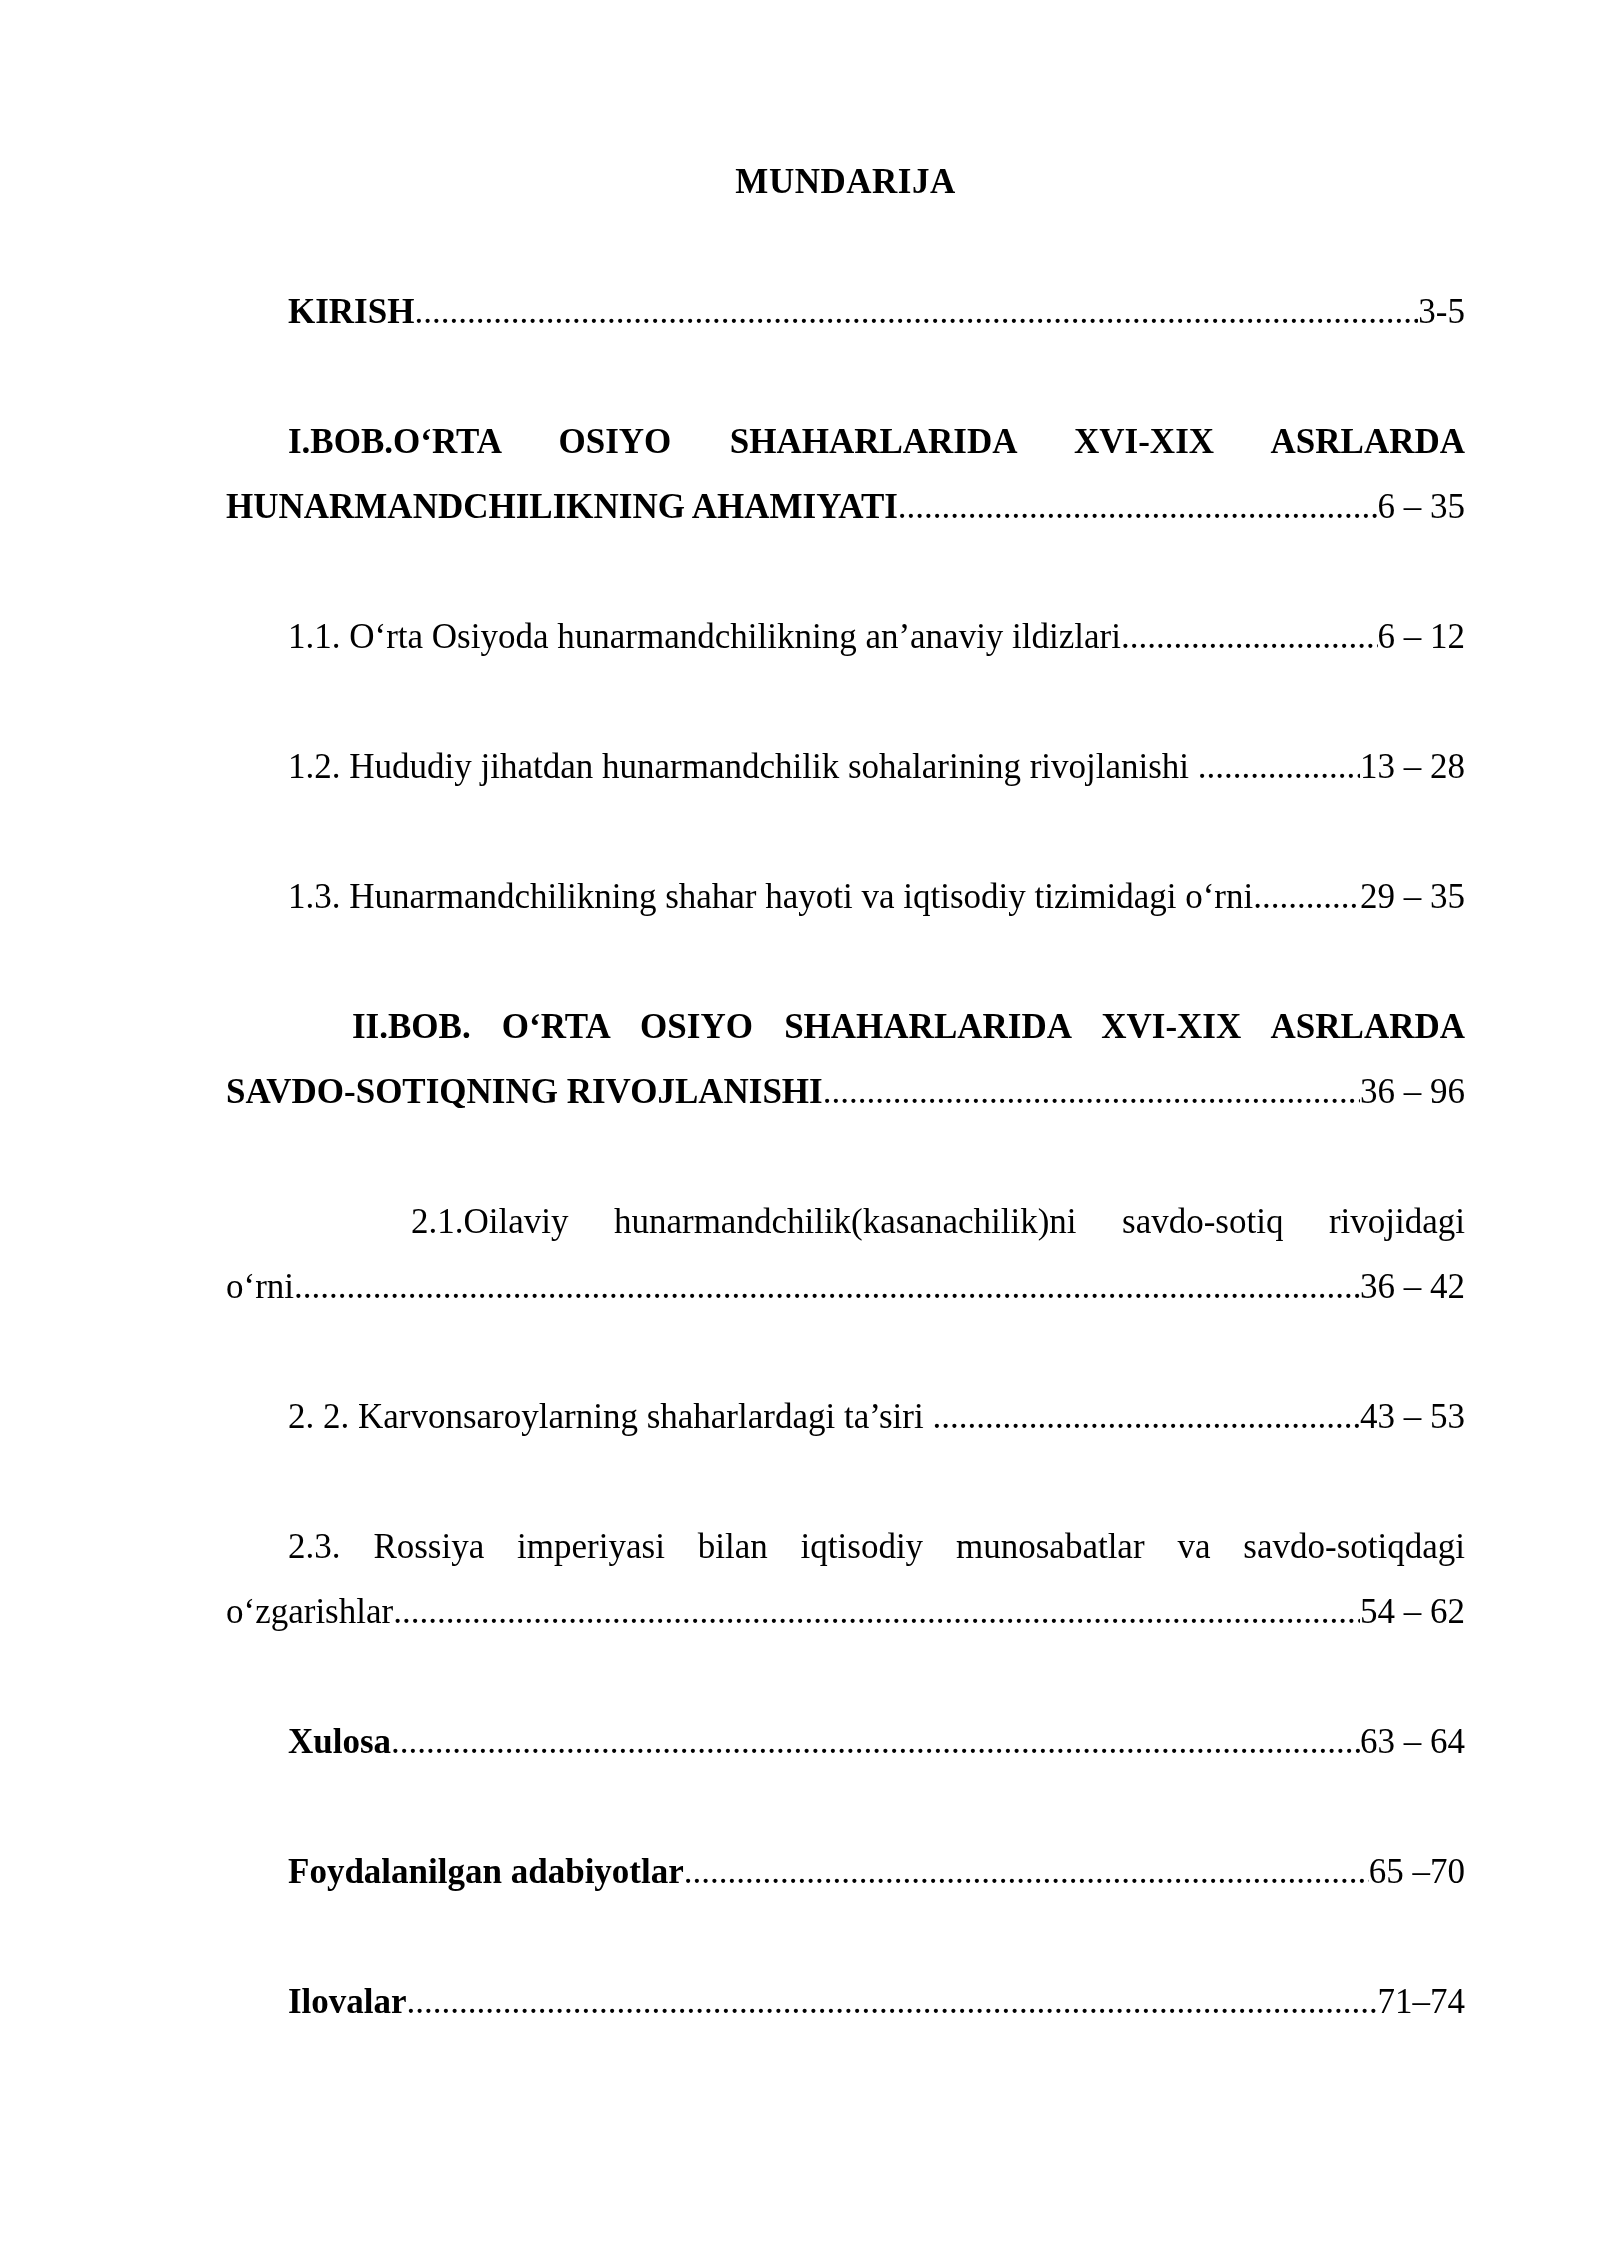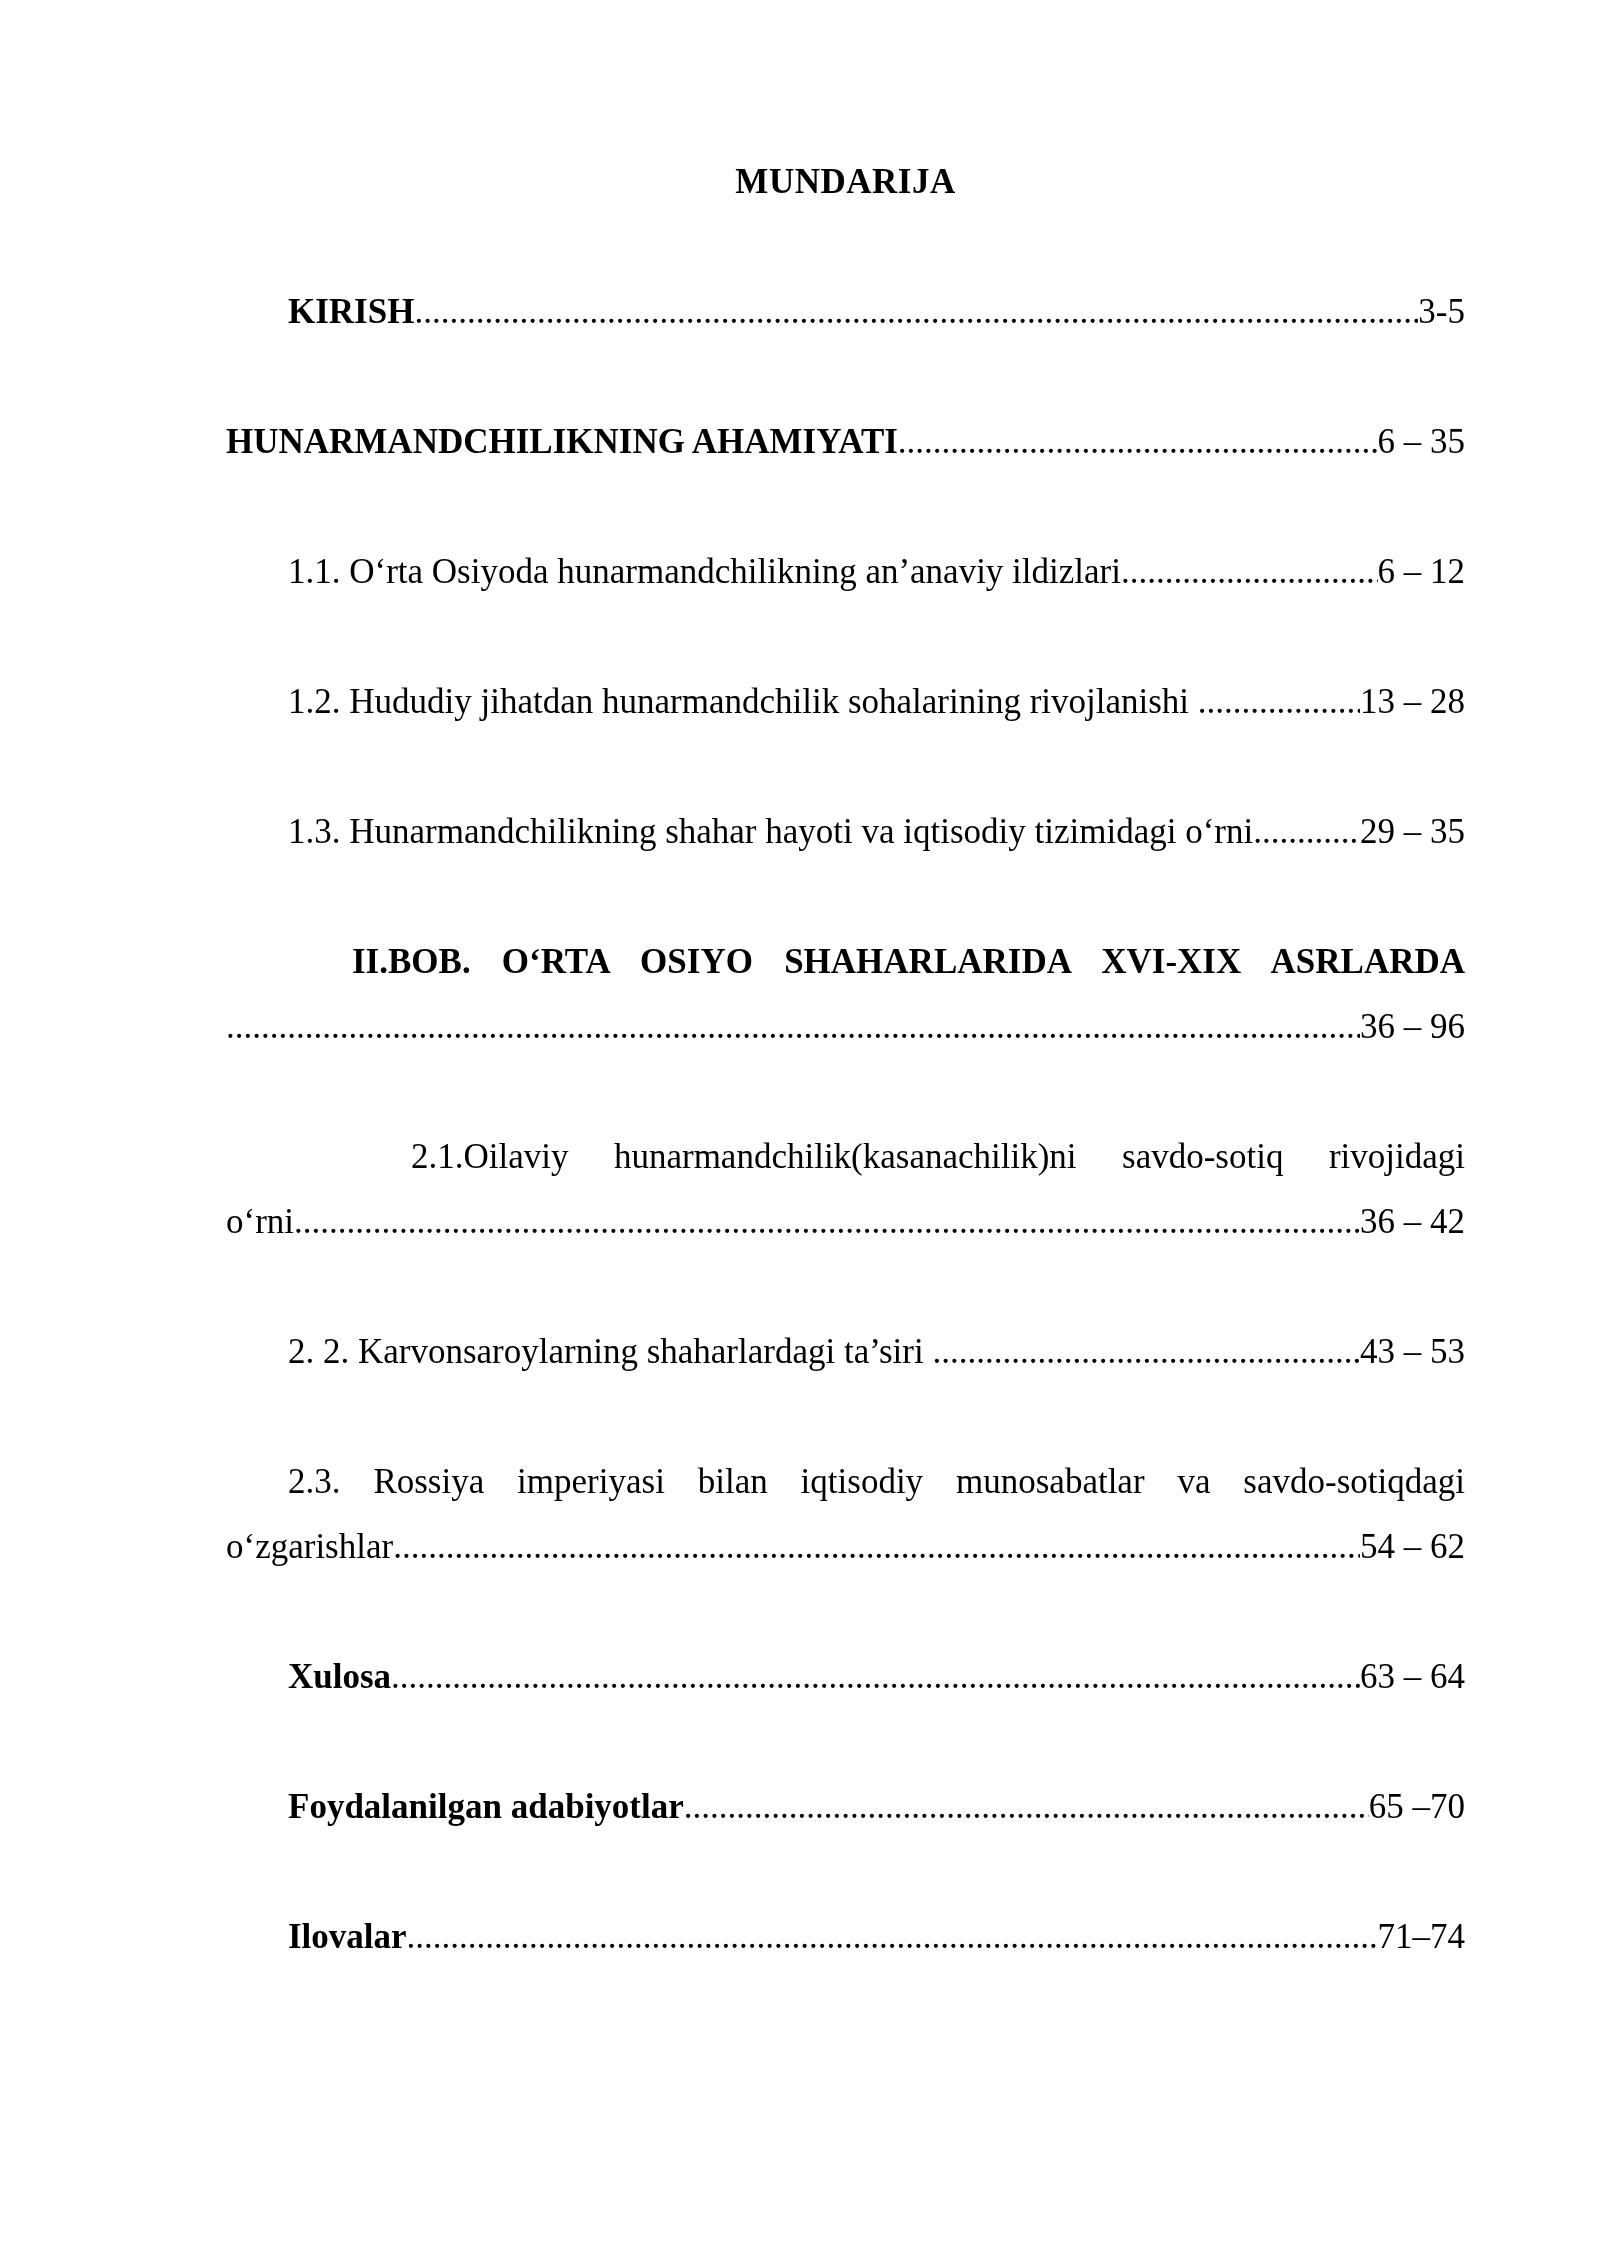--- a/index.html
+++ b/index.html
@@ -50,20 +50,21 @@
 
   <div class="title">MUNDARIJA</div>
 
   <div class="entry row ind1">
     <span class="label b">KIRISH</span>
     <span class="leader">..........................................................................................................................................................................</span>
     <span class="pages">3-5</span>
   </div>
 
   <div class="entry">
+    <div class="jline b ind1">I.BOB.O‘RTA OSIYO SHAHARLARIDA XVI-XIX ASRLARDA</div>
     <div class="row">
       <span class="label b">HUNARMANDCHILIKNING AHAMIYATI</span>
       <span class="leader">..........................................................................................................................................................................</span>
       <span class="pages">6 – 35</span>
     </div>
   </div>
 
   <div class="entry row ind1">
     <span class="label">1.1. O‘rta Osiyoda hunarmandchilikning an’anaviy ildizlari</span>
     <span class="leader">..........................................................................................................................................................................</span>
@@ -78,20 +79,21 @@
 
   <div class="entry row ind1">
     <span class="label">1.3. Hunarmandchilikning shahar hayoti va iqtisodiy tizimidagi o‘rni</span>
     <span class="leader">..........................................................................................................................................................................</span>
     <span class="pages">29 – 35</span>
   </div>
 
   <div class="entry">
     <div class="jline b ind2">II.BOB. O‘RTA OSIYO SHAHARLARIDA XVI-XIX ASRLARDA</div>
     <div class="row">
+      <span class="label b">SAVDO-SOTIQNING RIVOJLANISHI</span>
       <span class="leader">..........................................................................................................................................................................</span>
       <span class="pages">36 – 96</span>
     </div>
   </div>
 
   <div class="entry">
     <div class="jline ind3">2.1.Oilaviy hunarmandchilik(kasanachilik)ni savdo-sotiq rivojidagi</div>
     <div class="row">
       <span class="label">o‘rni</span>
       <span class="leader">..........................................................................................................................................................................</span>

